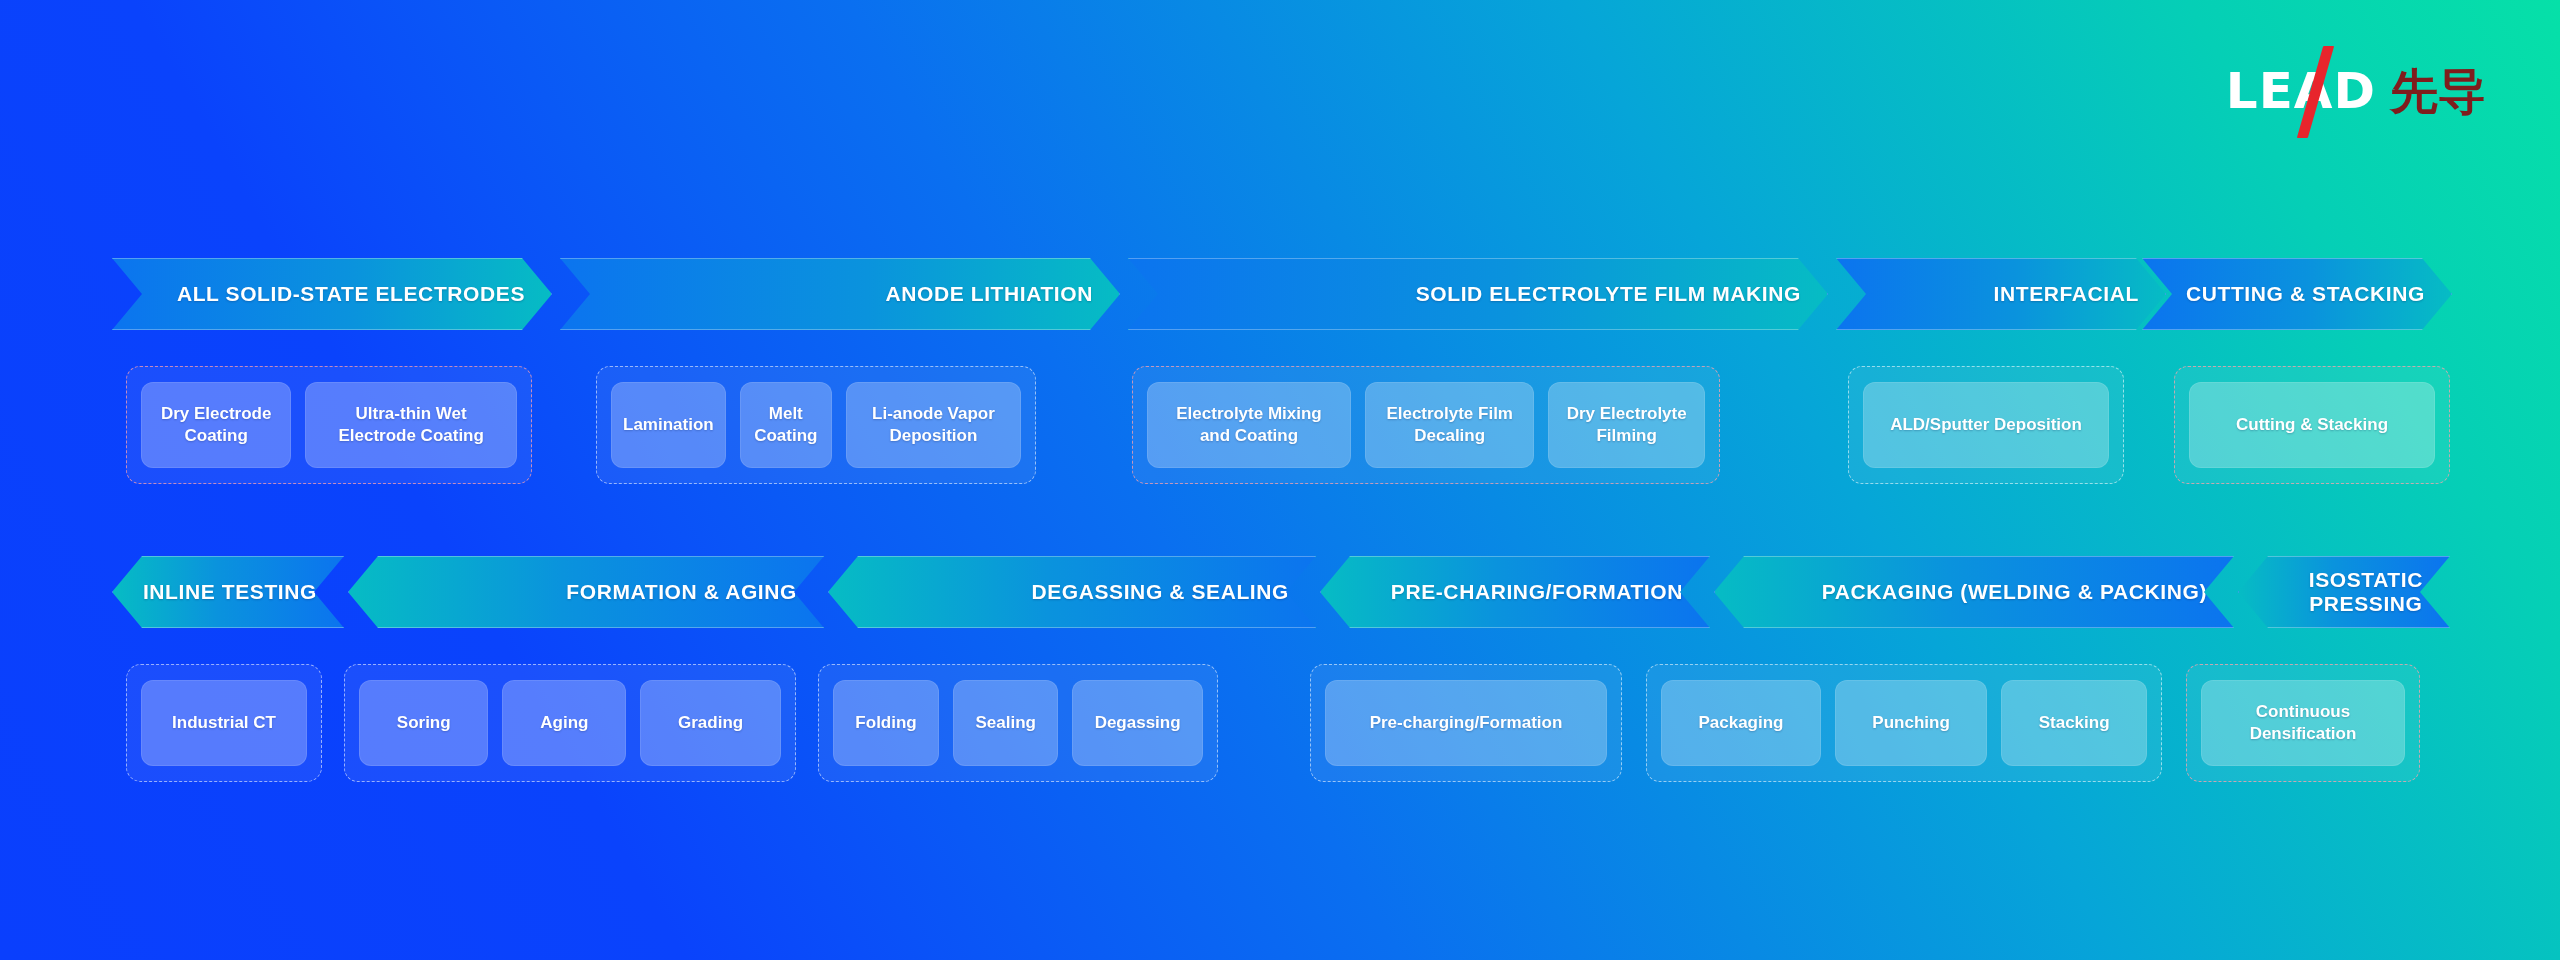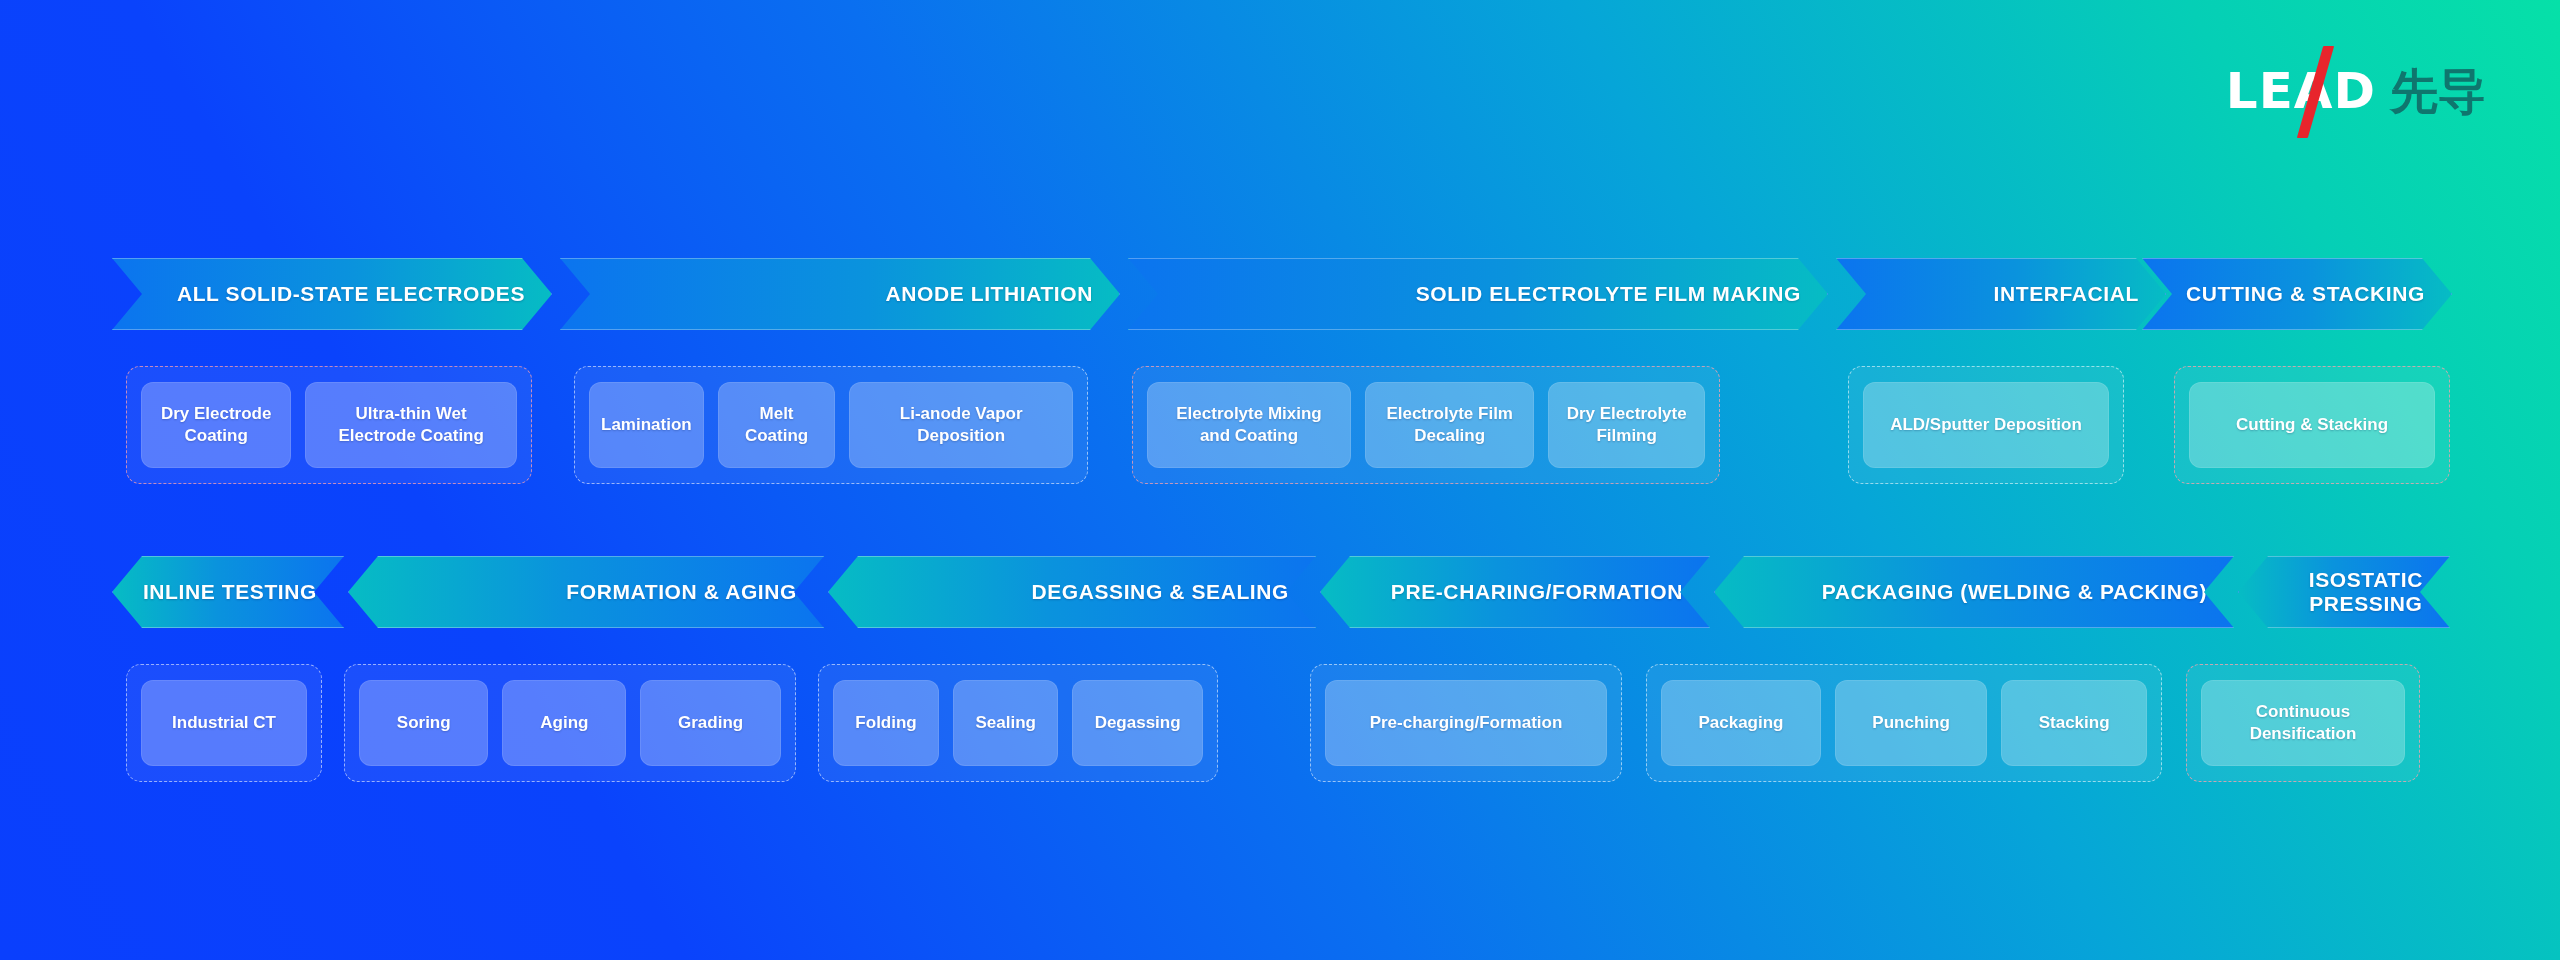--- a/index.html
+++ b/index.html
@@ -27,21 +27,21 @@
     font-size:50px; font-weight:bold; letter-spacing:1px;
     line-height:1; color:#fff;
     font-family:"DejaVu Sans", sans-serif;
   }
   .logo-slash{
     position:absolute; left:84px; top:-18px;
     width:11px; height:92px; background:#e8252c;
     transform:skewX(-16deg); border-radius:1px;
   }
   .logo-cn{
-    font-size:48px; font-weight:bold; line-height:1; color:#0f766e;
+    font-size:48px; font-weight:bold; line-height:1; color:#7f1d1d;
     font-family:"DejaVu Sans", sans-serif;
   }
 
   
   .band{ position:absolute; left:0; width:2560px; }
   #band-top   { top:258px; }
   #band-bottom{ top:556px; }
 
   .chev-row{ position:relative; height:72px; }
   .card-row { position:relative; height:118px; margin-top:36px; }
@@ -130,21 +130,21 @@
     </div>
   <div class="card-row">
       <div class="group dash-red" style="left: 126px; width: 406px;">
         <div class="card">
           <span class="card-label">Dry Electrode Coating</span>
         </div>
         <div class="card">
           <span class="card-label">Ultra-thin Wet Electrode Coating</span>
         </div>
       </div>
-      <div class="group" style="left: 574px; width: 514px; justify-content: flex-end;">
+      <div class="group" style="left: 596px; width: 440px; justify-content: flex-end;">
         <div class="card">
           <span class="card-label">Lamination</span>
         </div>
         <div class="card">
           <span class="card-label">Melt Coating</span>
         </div>
         <div class="card">
           <span class="card-label">Li-anode Vapor Deposition</span>
         </div>
       </div>

